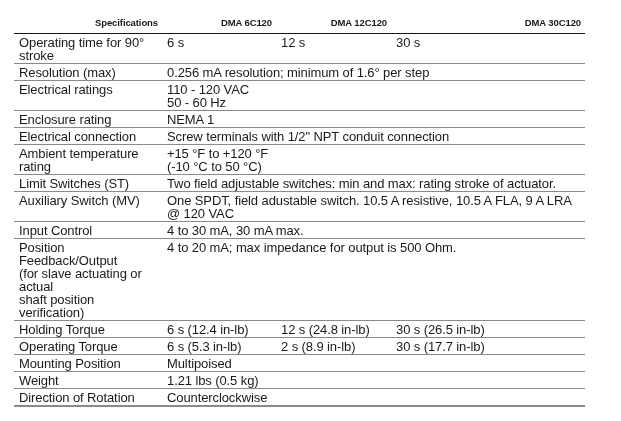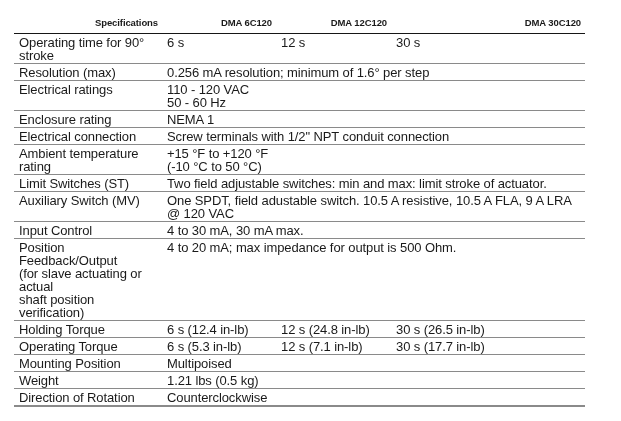--- a/index.html
+++ b/index.html
@@ -92,21 +92,21 @@
         <tr>
           <td>Electrical connection</td>
           <td colspan="3">Screw terminals with 1/2" NPT conduit connection</td>
         </tr>
         <tr>
           <td>Ambient temperature rating</td>
           <td colspan="3">+15 °F to +120 °F<br>(-10 °C to 50 °C)</td>
         </tr>
         <tr>
           <td>Limit Switches (ST)</td>
-          <td colspan="3">Two field adjustable switches: min and max: limit stroke of actuator.</td>
+          <td colspan="3">Two field adjustable switches: min and max: rating stroke of actuator.</td>
         </tr>
         <tr>
           <td>Auxiliary Switch (MV)</td>
           <td colspan="3">One SPDT, field adustable switch. 10.5 A resistive, 10.5 A FLA, 9 A LRA @ 120 VAC</td>
         </tr>
         <tr>
           <td>Input Control</td>
           <td colspan="3">4 to 30 mA, 30 mA max.</td>
         </tr>
         <tr>
@@ -115,21 +115,21 @@
         </tr>
         <tr>
           <td>Holding Torque</td>
           <td>6 s (12.4 in-lb)</td>
           <td>12 s (24.8 in-lb)</td>
           <td>30 s (26.5 in-lb)</td>
         </tr>
         <tr>
           <td>Operating Torque</td>
           <td>6 s (5.3 in-lb)</td>
-          <td>12 s (7.1 in-lb)</td>
+          <td>2 s (8.9 in-lb)</td>
           <td>30 s (17.7 in-lb)</td>
         </tr>
         <tr>
           <td>Mounting Position</td>
           <td colspan="3">Multipoised</td>
         </tr>
         <tr>
           <td>Weight</td>
           <td colspan="3">1.21 lbs (0.5 kg)</td>
         </tr>

